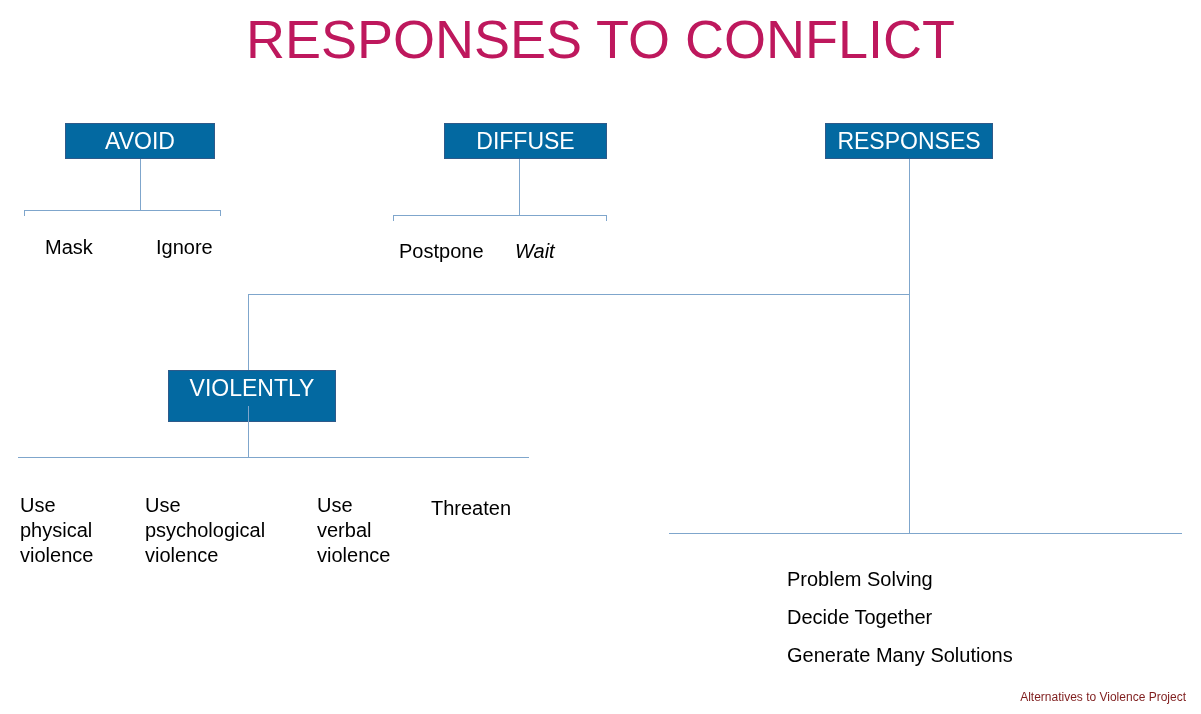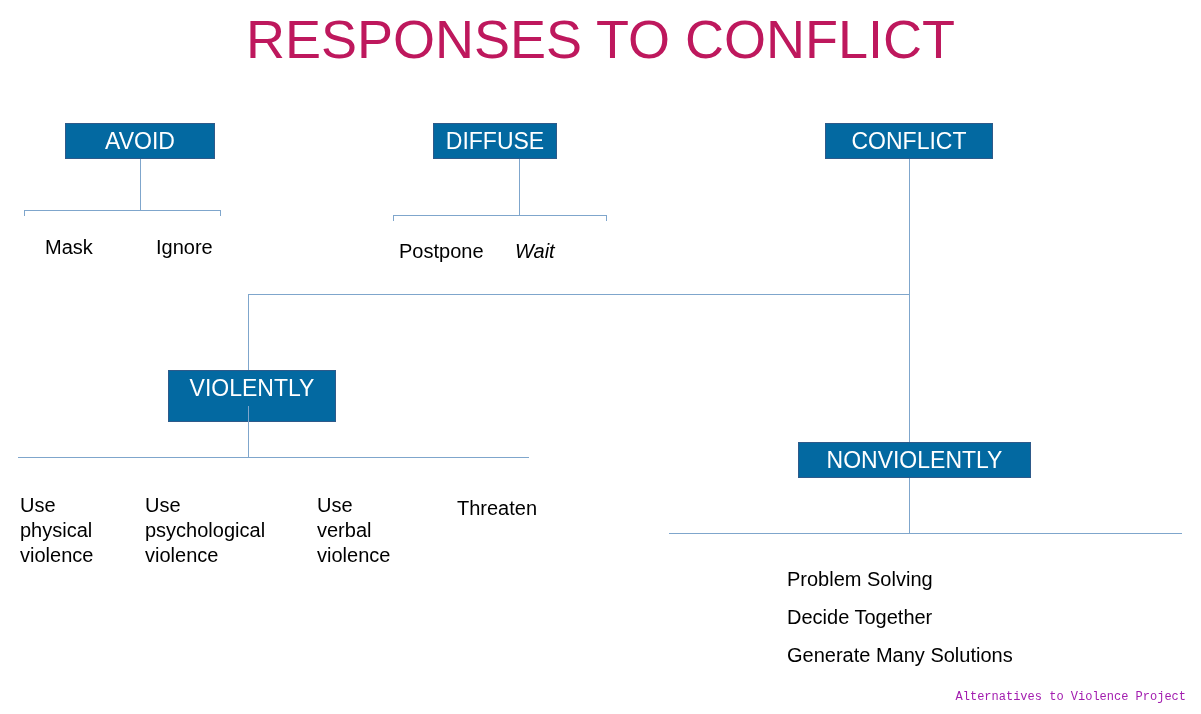--- a/index.html
+++ b/index.html
@@ -65,69 +65,68 @@
     background: #7FA6CC;
   }
   .line.h { height: 1px; }
   .line.v { width: 1px; }
 
   .credit {
     position: absolute;
     right: 15px;
     bottom: 10px;
     font-size: 12px;
-    color: #a21caf;
+    color: #7f1d1d;
     white-space: nowrap;
-    font-family: Liberation Mono, monospace;
+    font-family: Liberation Sans, sans-serif;
   }
 </style>
 </head>
 <body>
 
 <div id="slide">
 
   <div class="title">RESPONSES TO CONFLICT</div>
 
   <div class="node" style="left:65px; top:123px; width:150px; height:36px;">AVOID</div>
   <div class="line v" style="left:140px; top:159px; height:51px;"></div>
   <div class="line h" style="left:24px; top:210px; width:196px;"></div>
   <div class="line v" style="left:24px; top:210px; height:6px;"></div>
   <div class="line v" style="left:220px; top:210px; height:6px;"></div>
   <div class="leaf nowrap" style="left:45px; top:222px;">Mask</div>
   <div class="leaf nowrap" style="left:156px; top:222px;">Ignore</div>
 
-  <div class="node" style="left:433px; top:123px; width:124px; height:36px;">DIFFUSE</div>
+  <div class="node" style="left:444px; top:123px; width:163px; height:36px;">DIFFUSE</div>
   <div class="line v" style="left:519px; top:159px; height:56px;"></div>
   <div class="line h" style="left:393px; top:215px; width:213px;"></div>
   <div class="line v" style="left:393px; top:215px; height:6px;"></div>
   <div class="line v" style="left:606px; top:215px; height:6px;"></div>
   <div class="leaf nowrap" style="left:399px; top:226px;">Postpone</div>
   <div class="leaf nowrap" style="left:515px; top:226px;font-style:italic;">Wait</div>
 
-  <div class="node" style="left:825px; top:123px; width:168px; height:36px;">CONFLICT</div>
+  <div class="node" style="left:825px; top:123px; width:168px; height:36px;">RESPONSES</div>
 
   <div class="line v" style="left:909px; top:159px; height:375px;"></div>
 
   <div class="line h" style="left:248px; top:294px; width:661px;"></div>
   <div class="line v" style="left:248px; top:294px; height:76px;"></div>
 
   <div class="node" style="left:168px; top:370px; width:168px; height:52px;">VIOLENTLY</div>
   <div class="line v" style="left:248px; top:406px; height:51px;"></div>
   <div class="line h" style="left:18px; top:457px; width:511px;"></div>
   <div class="leaf" style="left:20px; top:480px; width:120px;">Use
 physical
 violence</div>
   <div class="leaf" style="left:145px; top:480px; width:165px;">Use
 psychological
 violence</div>
   <div class="leaf" style="left:317px; top:480px; width:110px;">Use
 verbal
 violence</div>
-  <div class="leaf nowrap" style="left:457px; top:483px;">Threaten</div>
+  <div class="leaf nowrap" style="left:431px; top:483px;">Threaten</div>
 
-  <div class="node" style="left:798px; top:442px; width:233px; height:36px;">NONVIOLENTLY</div>
   <div class="line h" style="left:669px; top:533px; width:513px;"></div>
   <div class="leaf nowrap" style="left:787px; top:554px;">Problem Solving</div>
   <div class="leaf nowrap" style="left:787px; top:630px;">Generate Many Solutions</div>
   <div class="leaf nowrap" style="left:787px; top:592px;">Decide Together</div>
 
   <div class="credit">Alternatives to Violence Project</div>
 </div>
 
 </body></html>

